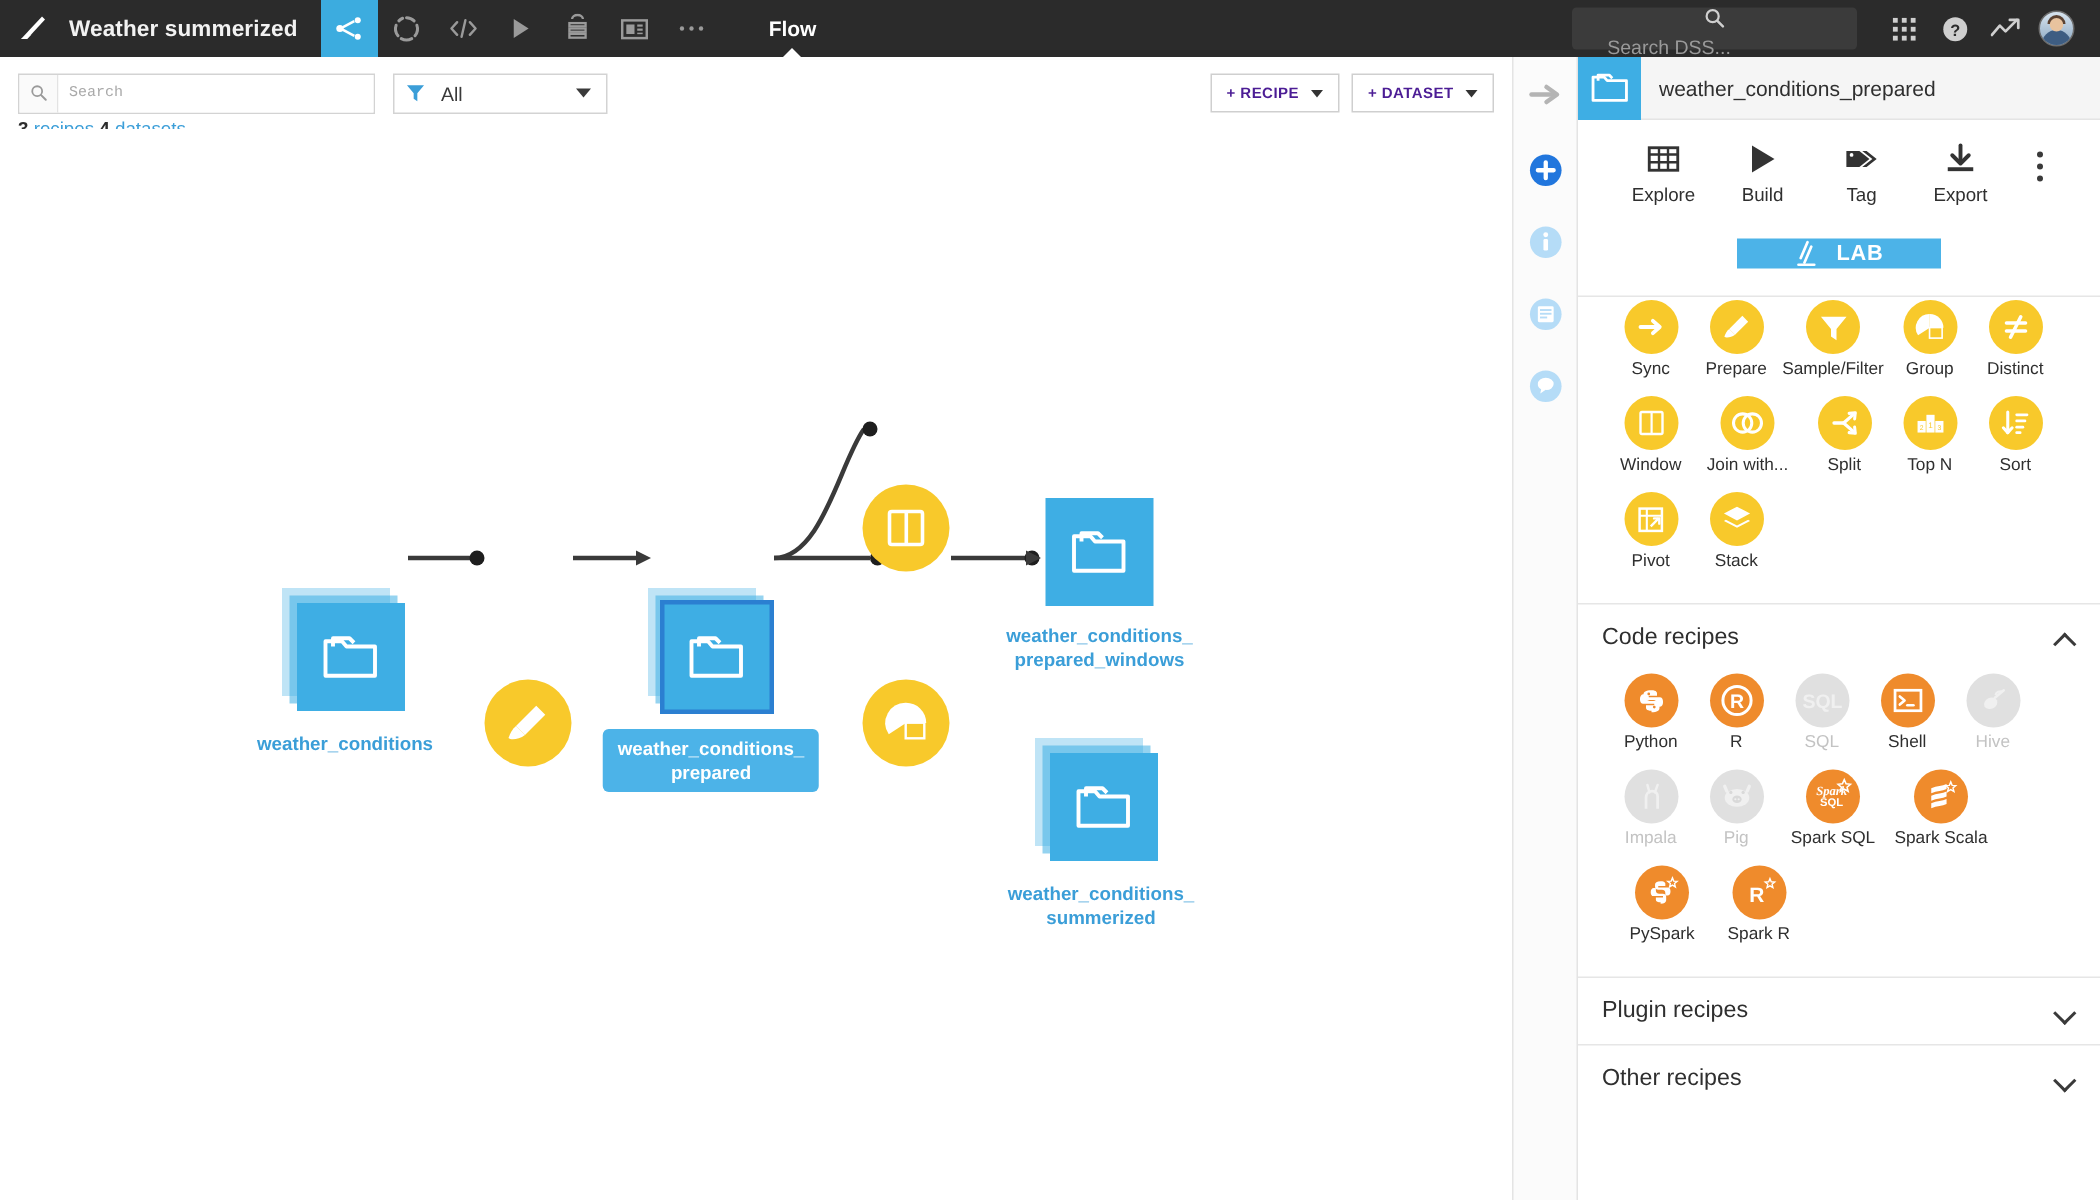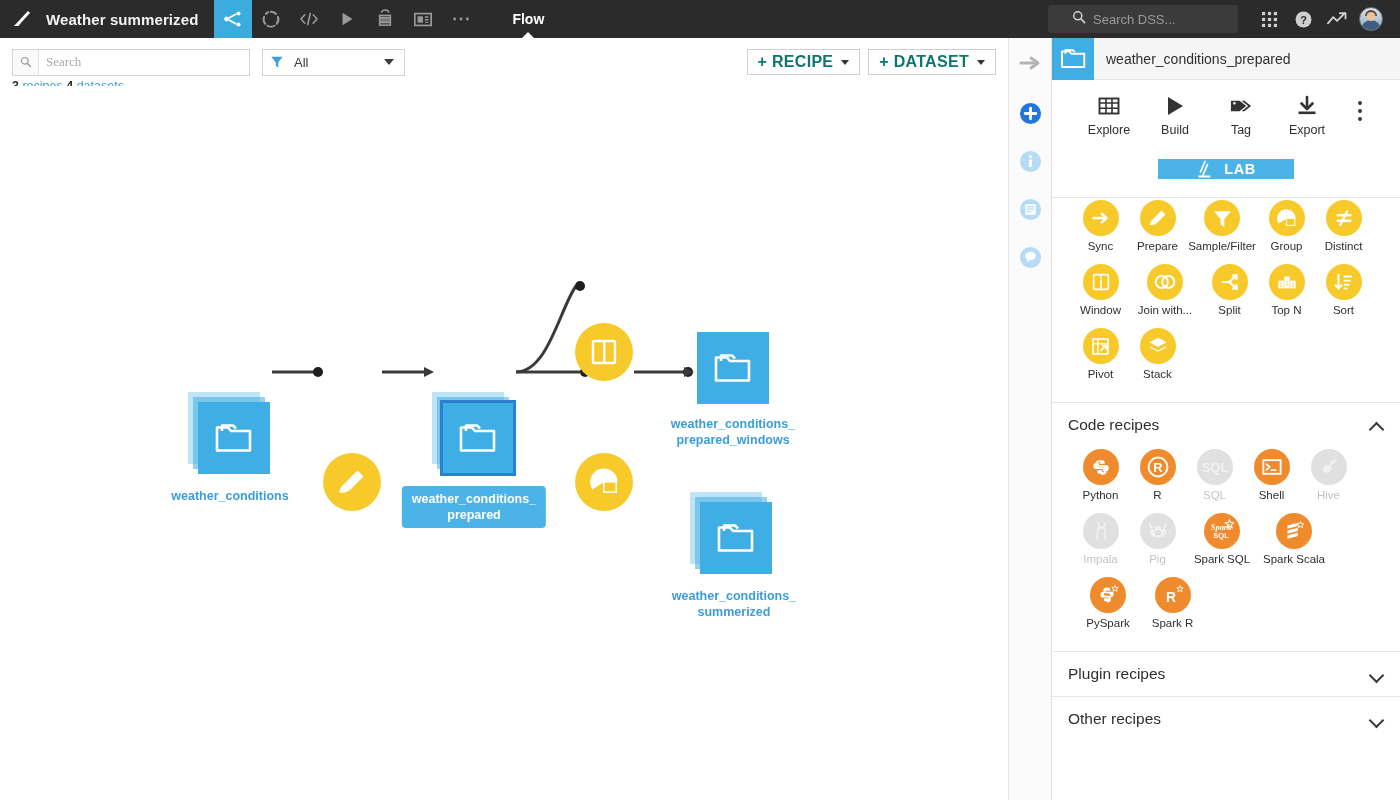--- a/index.html
+++ b/index.html
@@ -32,21 +32,21 @@
     cursor: pointer;
   }
   .tab-flow .caret {
     position: absolute; bottom: -1px; left: 50%; transform: translateX(-50%);
     width: 0; height: 0; border-left: 7px solid transparent; border-right: 7px solid transparent;
     border-bottom: 7px solid #ffffff;
   }
   .top-right { margin-left: auto; display: flex; align-items: center; padding-right: 12px; }
   .search-dss {
     width: 190px; height: 28px; background: #3b3b3b; border-radius: 3px;
-    display: flex; align-items: center; padding: 0 24px; margin-right: 14px; cursor: text;
+    display: flex; align-items: center; padding: 0 0; margin-right: 14px; cursor: text; flex-direction: column;
   }
   .search-dss input {
     background: transparent; border: none; outline: none; color: #d5d5d5;
     font-size: 13px; font-family: "Liberation Sans", sans-serif; width: 150px; margin-left: 7px;
   }
   .search-dss input::placeholder { color: #9a9a9a; }
   .hdr-ico { width: 34px; height: 38px; display: flex; align-items: center; justify-content: center; cursor: pointer; }
   .avatar {
     width: 24px; height: 24px; border-radius: 50%; overflow: hidden;
     background: linear-gradient(#d8e4ef, #8aa7c2); position: relative; cursor: pointer;
@@ -66,37 +66,37 @@
   }
   .search-wrap {
     display: flex; align-items: center; height: 27px; border: 1px solid #d3d3d3; background: #fff;
   }
   .search-wrap .sicon {
     width: 26px; height: 25px; display: flex; align-items: center; justify-content: center;
     border-right: 1px solid #e3e3e3; background: #fafafa;
   }
   .search-wrap input {
     border: none; outline: none; height: 25px; width: 210px; padding: 0 7px;
-    font-size: 13px; color: #000000; font-family: Liberation Serif, serif;
+    font-size: 10px; color: #000000; font-family: Liberation Mono, monospace;
   }
   .search-wrap input::placeholder { color: #a9a9a9; }
   .filter-wrap {
     display: flex; align-items: center; height: 27px; border: 1px solid #d3d3d3;
     margin-left: 12px; background: #fff; cursor: pointer;
   }
   .filter-wrap .ficon { width: 28px; height: 25px; display: flex; align-items: center; justify-content: center; }
   .filter-wrap .fval { font-size: 13px; color: #3a3a3a; width: 93px; padding-left: 3px; }
   .filter-wrap .fcar {
     width: 0; height: 0; border-left: 5px solid transparent; border-right: 5px solid transparent;
     border-top: 6px solid #3a3a3a; margin-right: 10px;
   }
   .tb-right { margin-left: auto; display: flex; gap: 8px; }
   .tb-btn {
-    height: 26px; border: 1px solid #cfcfcf; background: #fff; color: #0f766e;
-    font-size: 16px; font-weight: bold; letter-spacing: .3px; padding: 0 10px;
+    height: 26px; border: 1px solid #cfcfcf; background: #fff; color: #4c1d95;
+    font-size: 10px; font-weight: bold; letter-spacing: .3px; padding: 0 10px;
     display: flex; align-items: center; gap: 8px; cursor: pointer;
     font-family: "Liberation Sans", sans-serif;
   }
   .tb-btn .bcar {
     width: 0; height: 0; border-left: 4px solid transparent; border-right: 4px solid transparent;
     border-top: 5px solid #333;
   }
   .counts {
     position: absolute; top: 79px; left: 12px; font-size: 12.5px; color: #444;
   }

